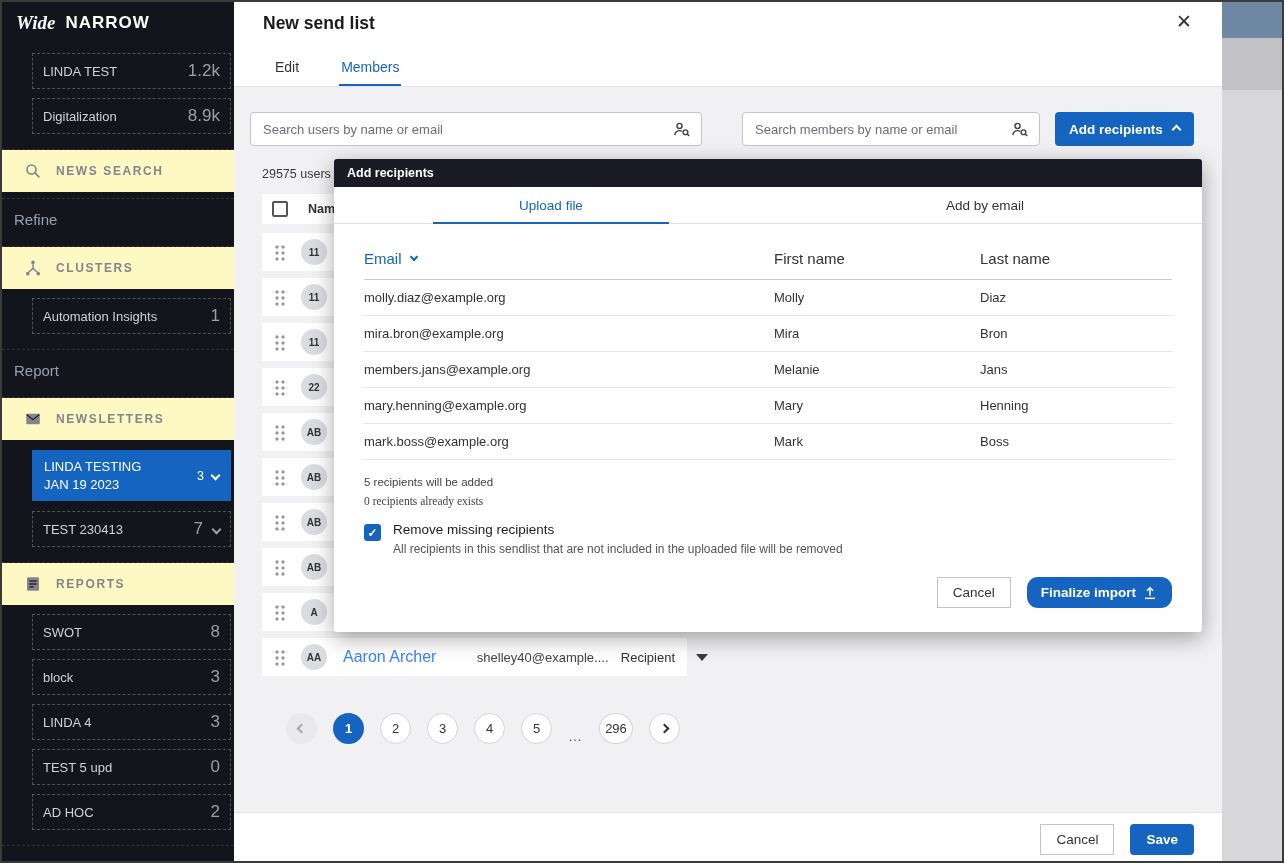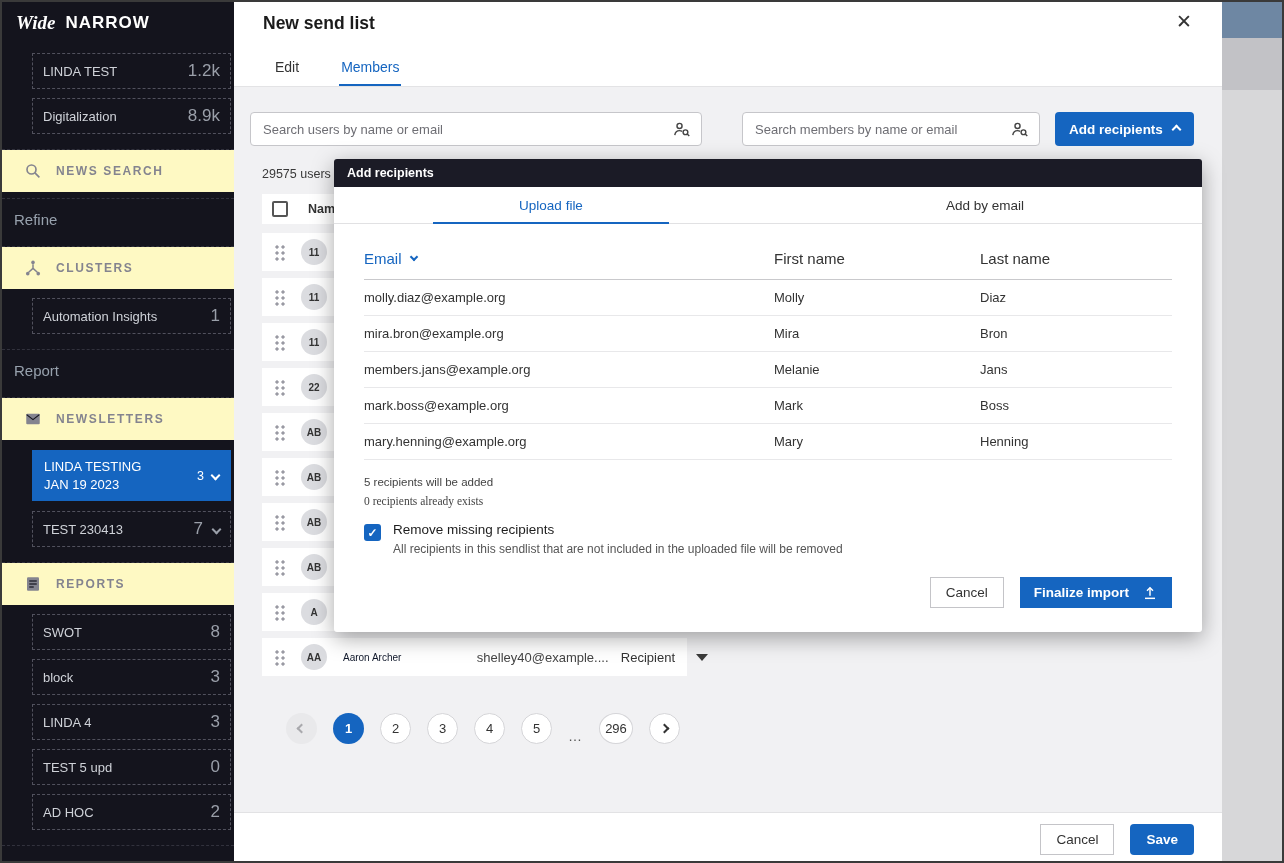--- a/index.html
+++ b/index.html
@@ -47,21 +47,21 @@
   .btn-addrec { position:absolute; left:821px; top:25px; width:139px; height:34px; background:#1565c0; color:#fff; border:none; border-radius:4px;
       font-size:13.5px; font-weight:600; display:flex; align-items:center; justify-content:center; gap:10px; cursor:pointer; font-family:inherit; }
   .users-count { position:absolute; left:28px; top:80px; font-size:12.5px; color:#3a3a3a; }
   .bt-header { position:absolute; left:28px; top:107px; width:460px; height:30px; background:#fff; display:flex; align-items:center; gap:20px; padding:0 10px; }
   .bt-checkbox { width:16px; height:16px; border:2px solid #555; border-radius:2px; background:#fff; cursor:pointer; }
   .bt-name { font-size:12.5px; font-weight:700; color:#333; }
   .bt-row { position:absolute; left:28px; height:38px; background:#fff; display:flex; align-items:center; padding:0 12px; gap:16px; }
   .drag-handle { width:11px; height:17px; background-image:radial-gradient(#9a9aa3 1.5px, transparent 1.7px); background-size:6px 6px; cursor:grab; flex:0 0 auto; }
   .avatar { width:26px; height:26px; border-radius:50%; background:#dbdce0; color:#333; font-size:10px; font-weight:700;
       display:flex; align-items:center; justify-content:center; flex:0 0 auto; }
-  .bt-row .rname { font-size:10px; color:#0f172a; width:140px; }
+  .bt-row .rname { font-size:16px; color:#3b82f6; width:140px; }
   .bt-row .remail { font-size:13px; color:#444; width:128px; }
   .bt-row .rrole { font-size:13px; color:#333; }
   .role-caret { position:absolute; left:462px; top:567px; width:0; height:0; border-left:6px solid transparent; border-right:6px solid transparent; border-top:7px solid #3a3a3a; cursor:pointer; }
   .pagination { position:absolute; left:52px; top:626px; display:flex; align-items:center; gap:16px; }
   .pg { width:31px; height:31px; border-radius:50%; display:flex; align-items:center; justify-content:center; font-size:13px; color:#333;
       background:#fff; border:1px solid #d5d5d8; cursor:pointer; }
   .pg.disabled { background:#e9e9eb; border:none; color:#a9a9ad; cursor:default; }
   .pg.active { background:#1565c0; border:none; color:#fff; font-weight:700; }
   .pg.wide { width:34px; }
   .pg-ellipsis { font-size:14px; color:#555; letter-spacing:1px; align-self:flex-end; }
@@ -89,22 +89,22 @@
   .ptable-head .email-sort .chev { width:6px; height:6px; margin-top:-3px; }
   .ptable-row { display:grid; grid-template-columns:410px 206px 1fr; align-items:center; height:36px; border-bottom:1px solid #e8e8ea; font-size:13px; color:#333; }
   .summary { margin-top:16px; font-size:11.5px; color:#444; }
   .summary + .summary { margin-top:7px;font-family:Liberation Serif, serif; }
   .remove-block { margin-top:15px; display:flex; gap:12px; align-items:flex-start; }
   .checkbox-checked { width:17px; height:17px; background:#1565c0; border-radius:3px; color:#fff; font-size:12px; font-weight:700;
       display:flex; align-items:center; justify-content:center; margin-top:2px; cursor:pointer; flex:0 0 auto; }
   .remove-label { font-size:13.5px; color:#1d1d1d; }
   .remove-desc { margin-top:4px; font-size:12px; color:#555; max-width:600px; line-height:1.35; }
   .popup-actions { display:flex; justify-content:flex-end; gap:16px; margin-top:20px; }
-  .btn-finalize { background:#1565c0; border:none; border-radius:0; padding:7px 14px; font-size:13.5px; color:#fff; font-weight:700;
-      display:flex; align-items:center; gap:13px; cursor:pointer; font-family:inherit; }
+  .btn-finalize { background:#1565c0; border:none; border-radius:11px; padding:7px 14px; font-size:13.5px; color:#fff; font-weight:700;
+      display:flex; align-items:center; gap:6px; cursor:pointer; font-family:inherit; }
   .btn-finalize svg { width:16px; height:16px; }
 </style>
 </head>
 <body>
 
 <div class="screen">
 
   <aside class="sidebar">
     <div class="logo">
       <span class="logo-wide">Wide</span>
@@ -354,28 +354,28 @@
         <span>mira.bron@example.org</span>
         <span>Mira</span>
         <span>Bron</span>
       </div>
       <div class="ptable-row">
         <span>members.jans@example.org</span>
         <span>Melanie</span>
         <span>Jans</span>
       </div>
       <div class="ptable-row">
+        <span>mary.henning@example.org</span>
+        <span>Mary</span>
+        <span>Henning</span>
+      </div>
+      <div class="ptable-row">
         <span>mark.boss@example.org</span>
         <span>Mark</span>
         <span>Boss</span>
-      </div>
-      <div class="ptable-row">
-        <span>mary.henning@example.org</span>
-        <span>Mary</span>
-        <span>Henning</span>
       </div>
 
       <div class="summary">5 recipients will be added</div>
       <div class="summary">0 recipients already exists</div>
 
       <div class="remove-block">
         <span class="checkbox-checked">✓</span>
         <div>
           <div class="remove-label">Remove missing recipients</div>
           <div class="remove-desc">All recipients in this sendlist that are not included in the uploaded file will be removed</div>

